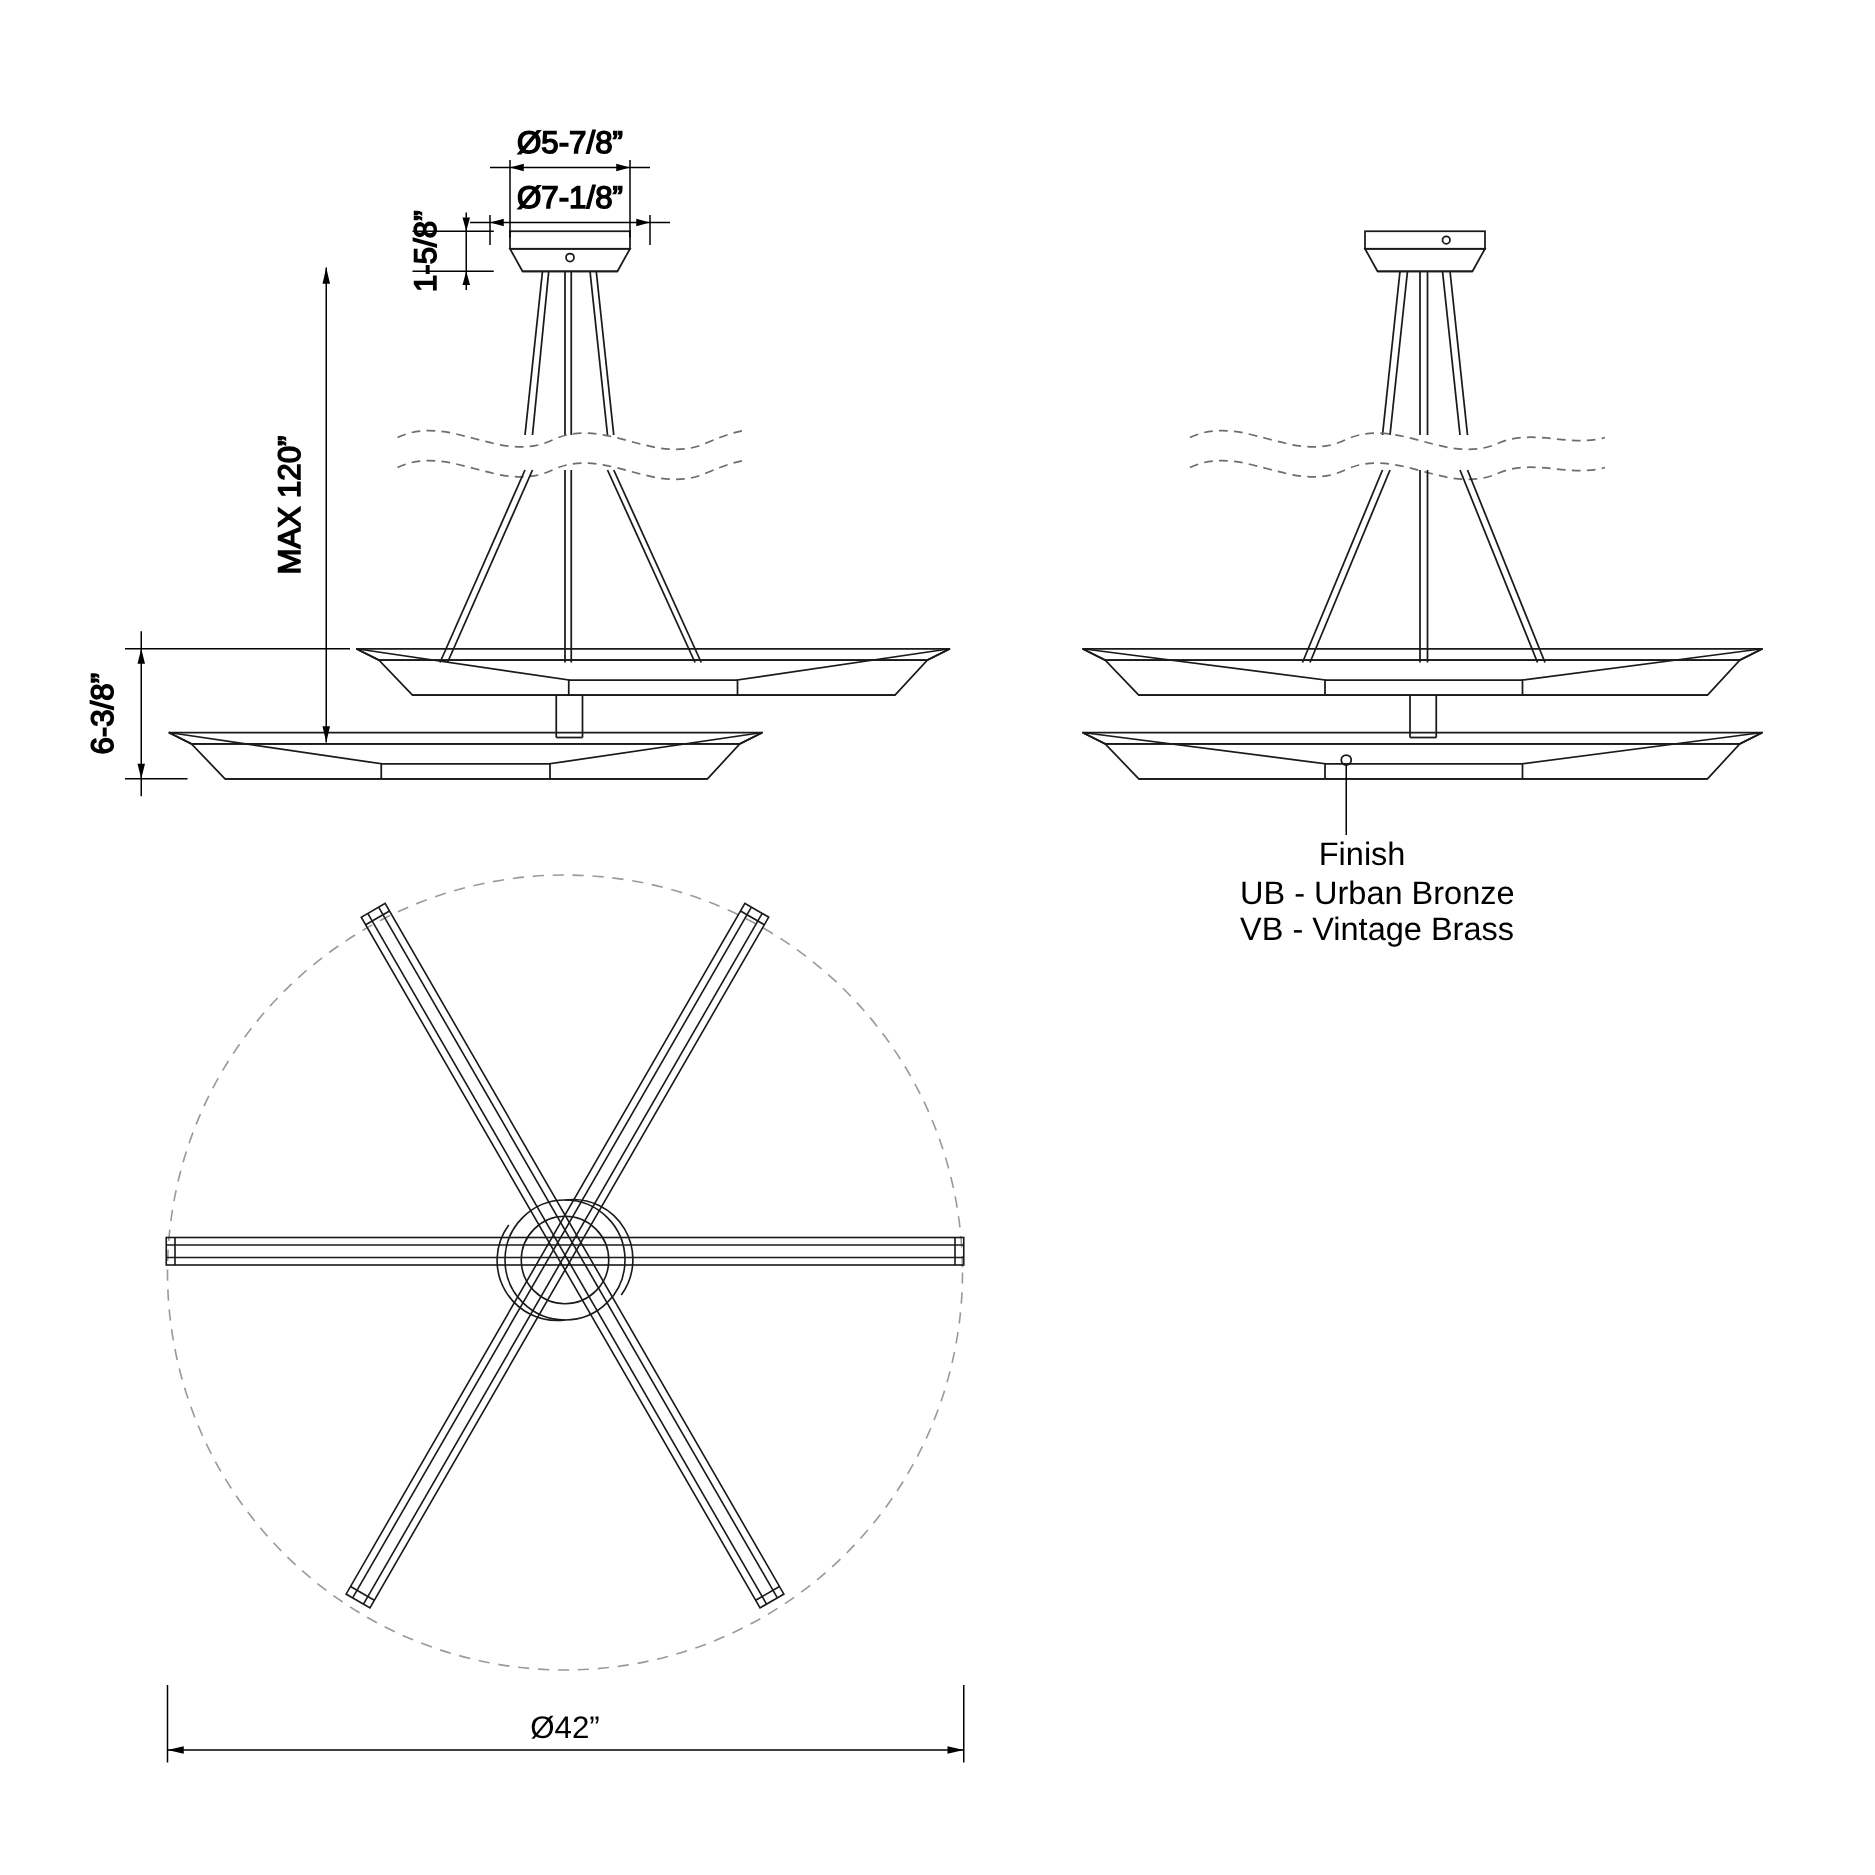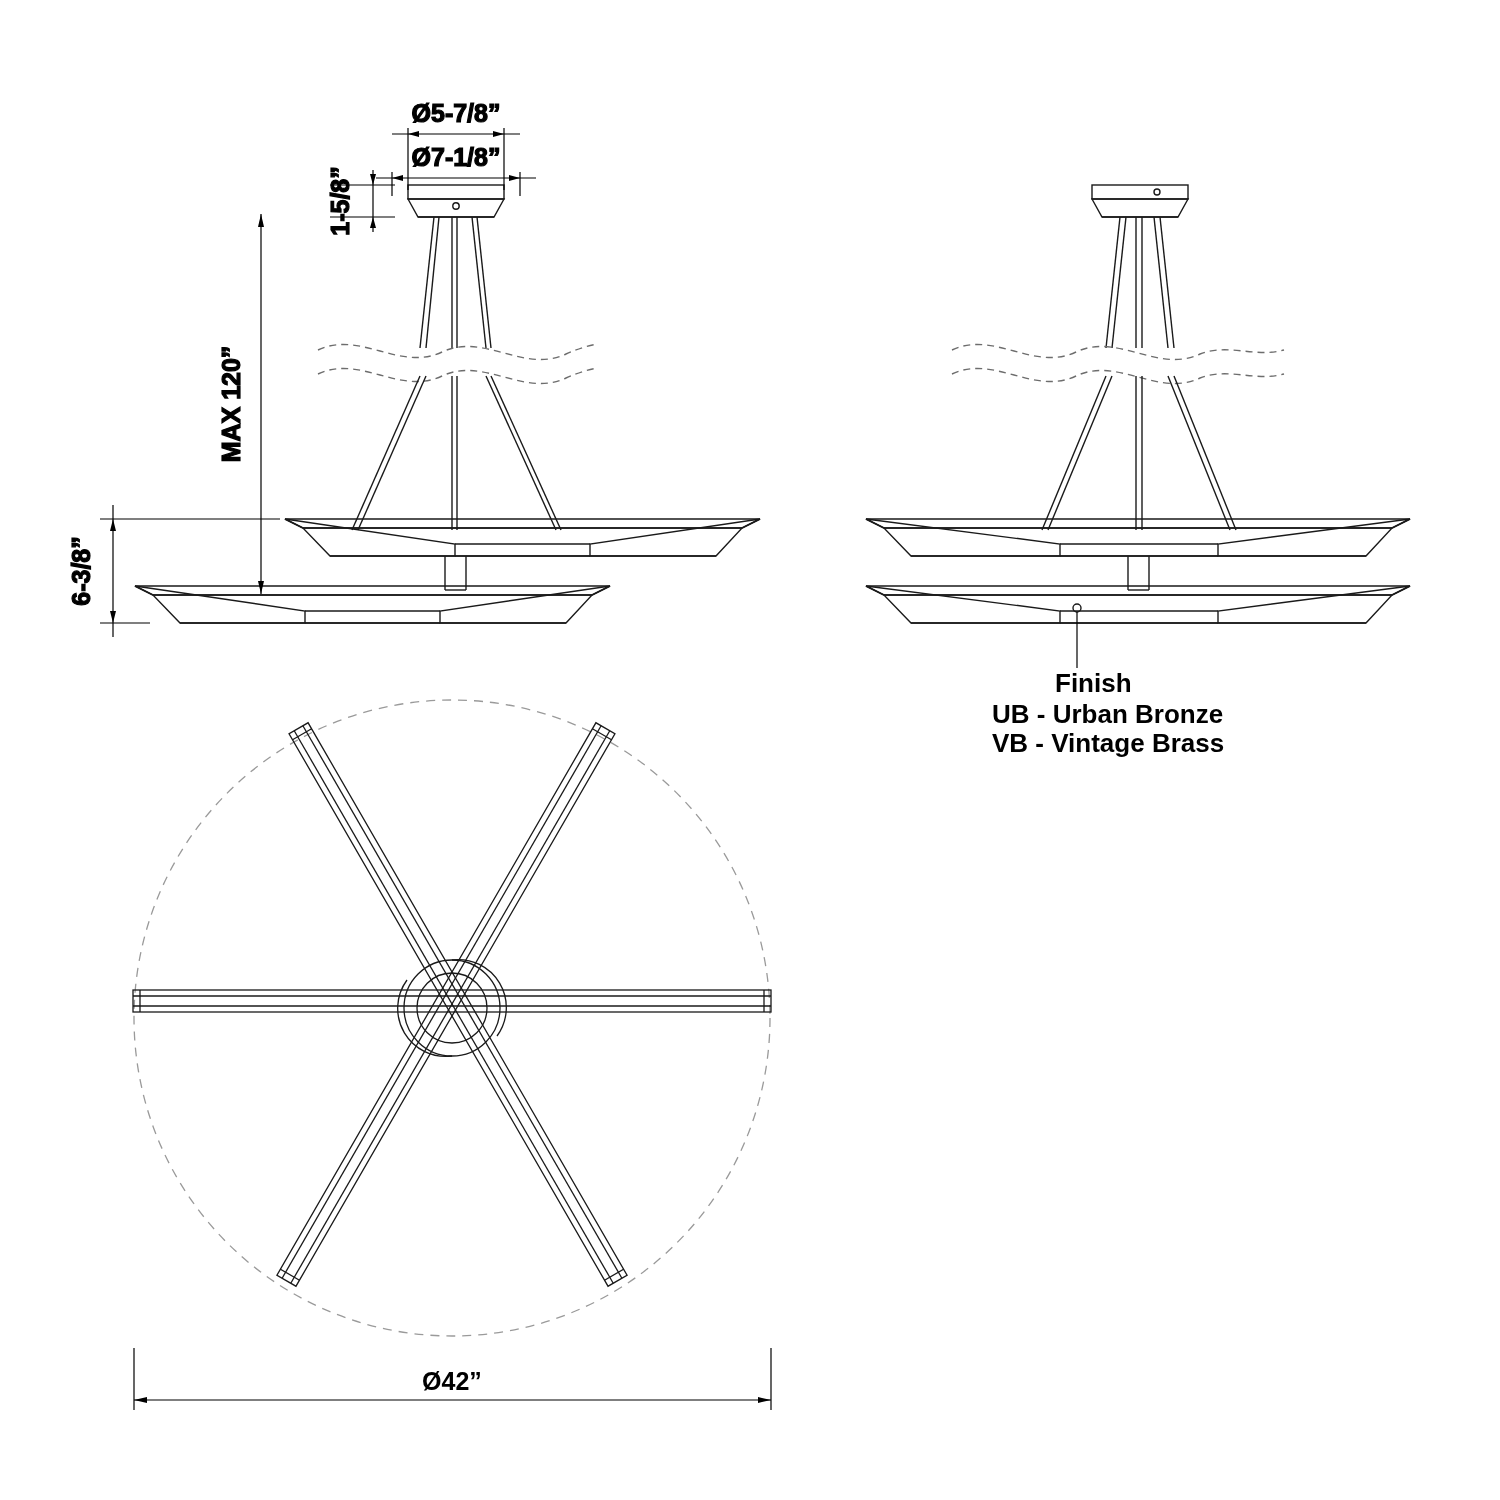--- a/index.html
+++ b/index.html
@@ -11,21 +11,20 @@
     width: 1500px;
     height: 1500px;
     font-family: "Liberation Sans", sans-serif;
     color: #000000;
     position: relative;
     overflow: hidden;
   }
   #sheet {
     position: absolute;
     inset: 0;
-    font-weight: bold;
   }
   svg {
     display: block;
   }
   .dimtext {
     font-family: "Liberation Sans", sans-serif;
     font-size: 25px;
     fill: #000000;
   }
   .notetext {

